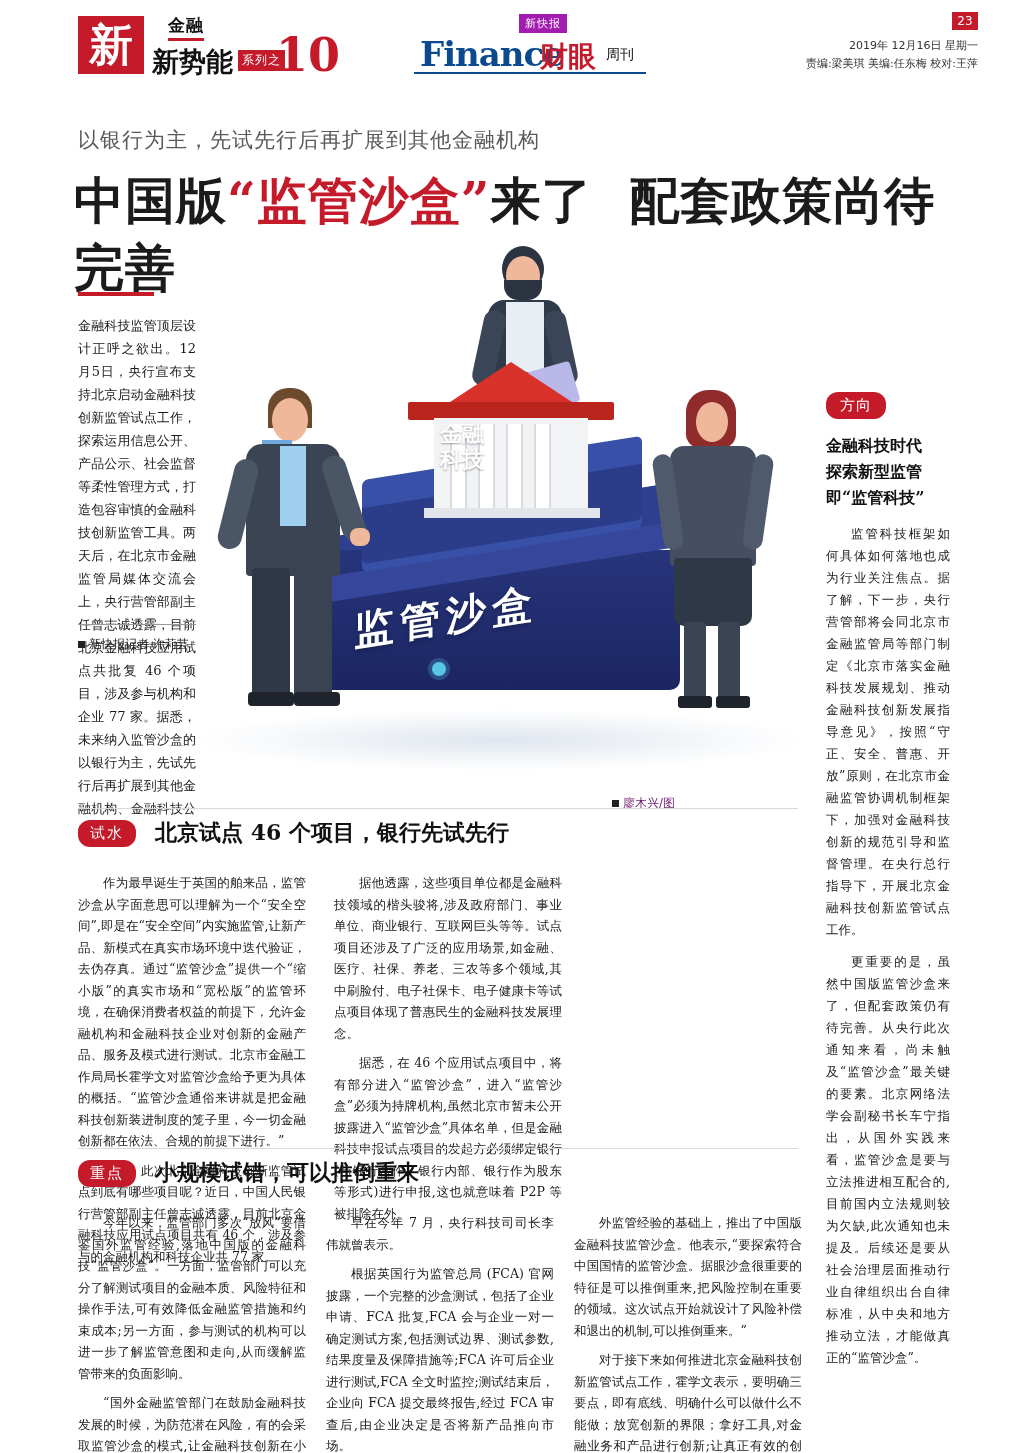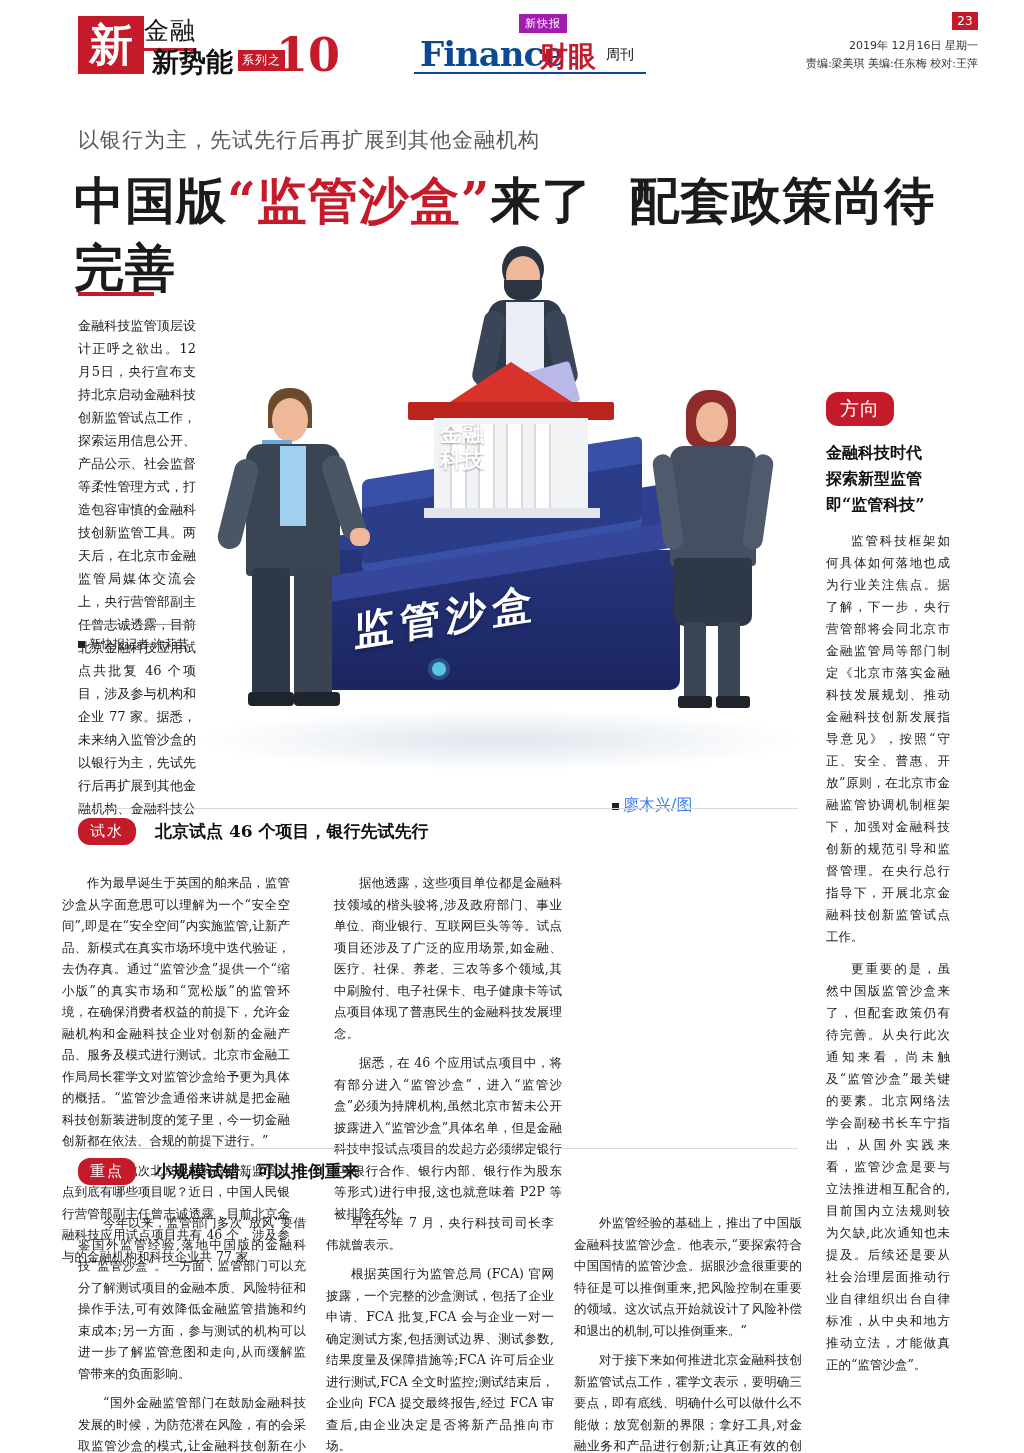--- a/index.html
+++ b/index.html
@@ -3,21 +3,21 @@
 <meta charset="utf-8">
 <style>
   html,body{margin:0;padding:0;background:#ffffff;}
   body{width:1024px;height:1453px;font-family:"DejaVu Sans","Liberation Sans",sans-serif;color:#111;position:relative;overflow:hidden;}
   .page{position:relative;width:1024px;height:1453px;background:#fff;}
 
   
   .masthead{position:absolute;left:0;top:0;width:1024px;height:92px;}
   .mh-logo{position:absolute;left:78px;top:14px;width:250px;height:62px;}
   .mh-xin{position:absolute;left:0;top:2px;width:66px;height:58px;background:#c51a2a;color:#fff;font-family:"DejaVu Serif","Liberation Serif",serif;font-weight:bold;font-size:44px;line-height:58px;text-align:center;}
-  .mh-jinrong{position:absolute;left:66px;top:0px;font-family:"DejaVu Serif","Liberation Serif",serif;font-weight:normal;font-size:25px;color:#111;letter-spacing:1px;}
+  .mh-jinrong{position:absolute;left:90px;top:0px;font-family:"DejaVu Serif","Liberation Serif",serif;font-weight:bold;font-size:17px;color:#111;letter-spacing:1px;}
   .mh-jinrong .ul{display:inline-block;border-bottom:3px solid #c51a2a;padding-bottom:1px;}
   .mh-xinshineng{position:absolute;left:74px;top:30px;font-family:"DejaVu Serif","Liberation Serif",serif;font-weight:bold;font-size:27px;color:#111;letter-spacing:0px;}
   .mh-xilie{position:absolute;left:160px;top:36px;font-size:12px;color:#fff;background:#c51a2a;padding:2px 4px;letter-spacing:1px;}
   .mh-num{position:absolute;left:198px;top:18px;font-family:"DejaVu Serif","Liberation Serif",serif;font-weight:bold;font-size:46px;color:#c51a2a;line-height:46px;}
 
   .mh-center{position:absolute;left:420px;top:18px;width:220px;height:60px;}
   .mh-tag{position:absolute;left:64px;top:-4px;background:#a21caf;color:#fff;font-size:11px;padding:2px 6px;letter-spacing:1px;margin-left:35px;}
   .mh-fin{position:absolute;left:0;top:16px;font-family:"DejaVu Serif","Liberation Serif",serif;font-weight:bold;font-size:34px;color:#0b4a8f;letter-spacing:-1px;}
   .mh-caiyan{position:absolute;left:120px;top:20px;font-family:"DejaVu Serif","Liberation Serif",serif;font-weight:bold;font-size:28px;color:#c51a2a;}
   .mh-zhoukan{position:absolute;left:186px;top:28px;font-size:14px;color:#111;}
@@ -55,42 +55,42 @@
   .h-text{position:absolute;left:24px;top:58px;width:52px;color:#fff;font-family:"DejaVu Serif","Liberation Serif",serif;font-weight:bold;font-size:22px;line-height:26px;text-shadow:0 1px 2px rgba(0,0,0,.35);}
 
   .person{position:absolute;}
   .p-head{position:absolute;border-radius:50%;}
   .p-body{position:absolute;}
 
   .pm-left{left:48px;top:148px;width:130px;height:330px;}
   .pm-right{left:470px;top:150px;width:130px;height:330px;}
   .pm-top{left:270px;top:0px;width:150px;height:230px;}
 
-  .credit{position:absolute;left:612px;top:795px;font-size:16px;color:#3b82f6;}
+  .credit{position:absolute;left:612px;top:795px;font-size:12px;color:#701a75;}
   .credit .sq{display:inline-block;width:7px;height:7px;background:#222;margin-right:4px;}
 
   
   .lead{position:absolute;left:78px;top:292px;width:120px;}
   .lead-bar{position:absolute;left:0;top:0;width:76px;height:4px;background:#c51a2a;}
   .lead-text{position:absolute;left:0;top:22px;width:118px;font-family:"DejaVu Serif","Liberation Serif",serif;font-size:13px;line-height:23px;text-align:justify;color:#1a1a1a;}
   .lead-rule{position:absolute;left:0;top:332px;width:118px;height:1px;background:#999;}
   .lead-by{position:absolute;left:0;top:344px;font-size:12px;color:#222;}
   .lead-by .sq{display:inline-block;width:7px;height:7px;background:#222;margin-right:4px;}
 
   
   .rail{position:absolute;left:826px;top:392px;width:124px;}
-  .pill{display:inline-block;background:#c51a2a;color:#fff;font-size:19px;padding:4px 14px;border-radius:12px;letter-spacing:1px;}
+  .pill{display:inline-block;background:#c51a2a;color:#fff;font-size:15px;padding:4px 14px;border-radius:12px;letter-spacing:1px;}
   .rail-title{margin-top:14px;font-family:"DejaVu Serif","Liberation Serif",serif;font-weight:bold;font-size:16px;line-height:26px;color:#111;}
   .rail-body{margin-top:12px;font-family:"DejaVu Serif","Liberation Serif",serif;font-size:12.5px;line-height:22px;text-align:justify;color:#1a1a1a;}
   .rail-body p{margin:0 0 10px 0;text-indent:2em;}
 
   
   .sec{position:absolute;}
   .sec-tag{display:inline-block;background:#c51a2a;color:#fff;font-size:15px;padding:4px 12px;border-radius:12px;letter-spacing:2px;vertical-align:middle;}
-  .sec-title{display:inline-block;margin-left:14px;font-family:"DejaVu Serif","Liberation Serif",serif;font-weight:bold;font-size:17px;color:#111;vertical-align:middle;}
+  .sec-title{display:inline-block;margin-left:14px;font-family:"DejaVu Serif","Liberation Serif",serif;font-weight:bold;font-size:22px;color:#111;vertical-align:middle;}
 
   .hr{position:absolute;background:#d9d9d9;height:1px;}
 
   
   .col{position:absolute;font-family:"DejaVu Serif","Liberation Serif",serif;font-size:12.5px;line-height:21.5px;text-align:justify;color:#1a1a1a;}
   .col p{margin:0 0 8px 0;text-indent:2em;}
 </style>
 </head>
 <body>
 
@@ -209,21 +209,21 @@
 
     </div>
   </div>
 
   <div class="hr" style="left:78px;top:808px;width:720px;"></div>
   <div class="sec" style="left:78px;top:818px;">
     <span class="sec-tag">试水</span>
     <span class="sec-title">北京试点 46 个项目，银行先试先行</span>
   </div>
 
-  <div class="col" style="left:62px;top:872px;width:228px;">
+  <div class="col" style="left:78px;top:872px;width:228px;">
     <p>作为最早诞生于英国的舶来品，监管沙盒从字面意思可以理解为一个“安全空间”,即是在“安全空间”内实施监管,让新产品、新模式在真实市场环境中迭代验证，去伪存真。通过“监管沙盒”提供一个“缩小版”的真实市场和“宽松版”的监管环境，在确保消费者权益的前提下，允许金融机构和金融科技企业对创新的金融产品、服务及模式进行测试。北京市金融工作局局长霍学文对监管沙盒给予更为具体的概括。“监管沙盒通俗来讲就是把金融科技创新装进制度的笼子里，今一切金融创新都在依法、合规的前提下进行。”</p>
     <p>那么，此次北京金融科技创新监管试点到底有哪些项目呢？近日，中国人民银行营管部副主任曾志诚透露，目前北京金融科技应用试点项目共有 46 个，涉及参与的金融机构和科技企业共 77 家。</p>
   </div>
   <div class="col" style="left:334px;top:872px;width:228px;">
     <p>据他透露，这些项目单位都是金融科技领域的楷头骏将,涉及政府部门、事业单位、商业银行、互联网巨头等等。试点项目还涉及了广泛的应用场景,如金融、医疗、社保、养老、三农等多个领域,其中刷脸付、电子社保卡、电子健康卡等试点项目体现了普惠民生的金融科技发展理念。</p>
     <p>据悉，在 46 个应用试点项目中，将有部分进入“监管沙盒”，进入“监管沙盒”必须为持牌机构,虽然北京市暂未公开披露进入“监管沙盒”具体名单，但是金融科技申报试点项目的发起方必须绑定银行(与银行合作、银行内部、银行作为股东等形式)进行申报,这也就意味着 P2P 等被排除在外。</p>
   </div>
 
   <div class="hr" style="left:78px;top:1148px;width:720px;"></div>
   <div class="sec" style="left:78px;top:1158px;">

